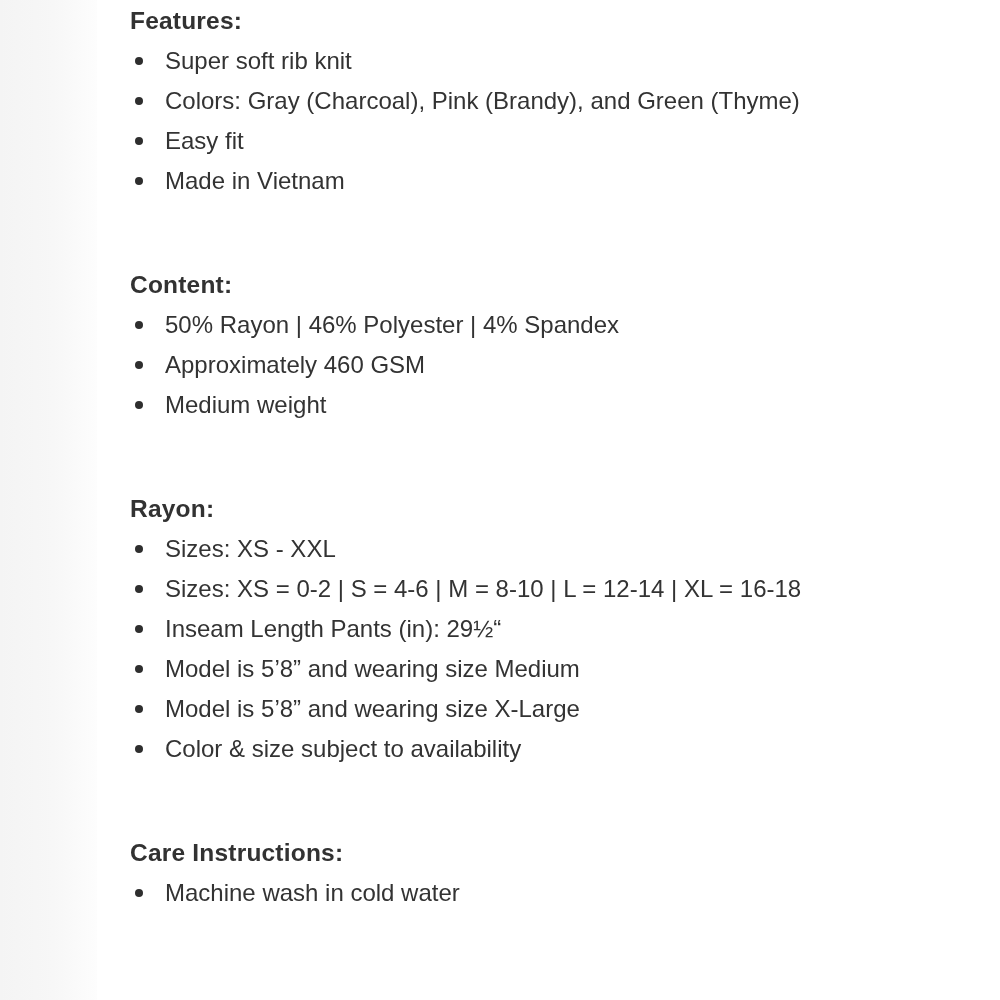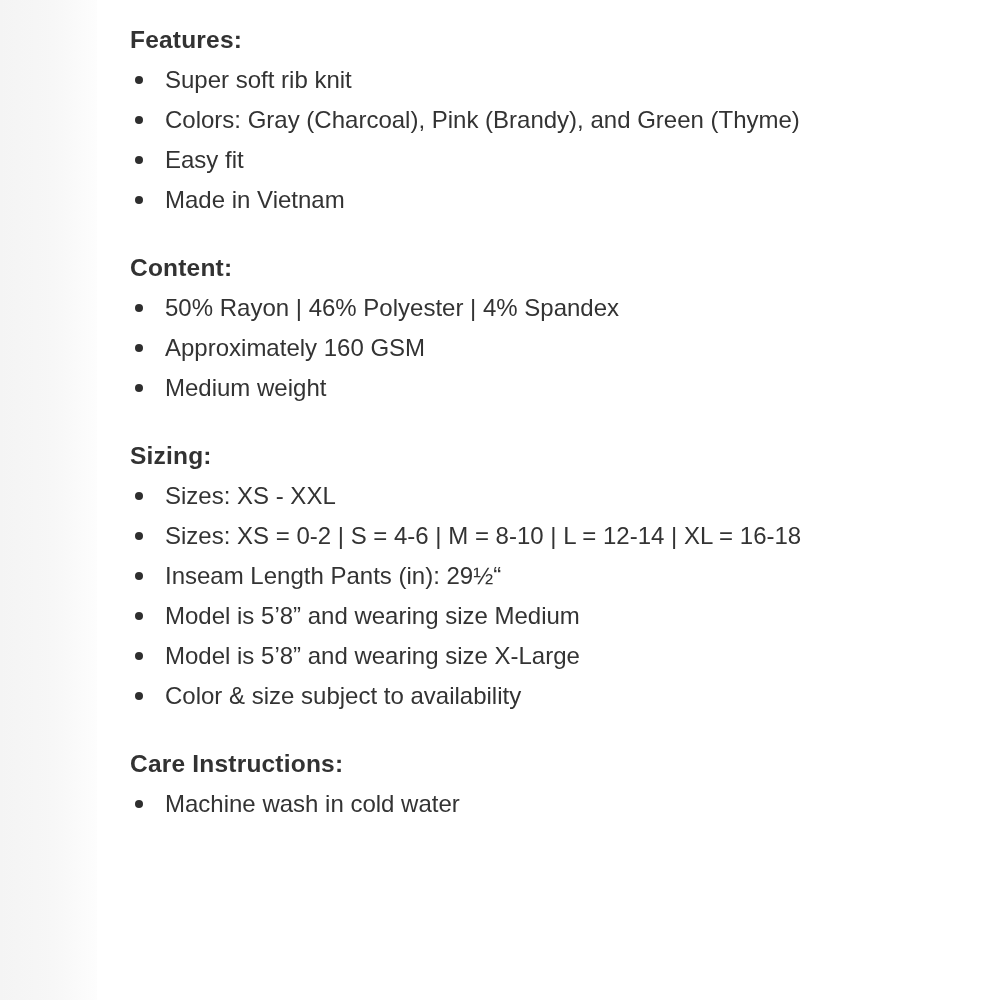--- a/index.html
+++ b/index.html
@@ -17,28 +17,28 @@
     left: 0;
     top: 0;
     width: 97px;
     height: 1000px;
     background: linear-gradient(to right, #f4f4f4 0%, #f7f7f7 55%, #fdfdfd 100%);
   }
 
   .content {
     position: absolute;
     left: 130px;
-    top: 20px;
+    top: 1px;
     width: 747px;
     color: #333333;
     font-size: 24px;
     line-height: 40px;
   }
 
-  .section + .section { margin-top: 28px; }
+  .section + .section { margin-top: 64px; }
 
   .section-heading {
     font-size: 24.5px;
     font-weight: bold;
     line-height: 40px;
     color: #323232;
     letter-spacing: 0.2px;
   }
 
   ul.items {
@@ -77,27 +77,27 @@
         <li>Colors: Gray (Charcoal), Pink (Brandy), and Green (Thyme)</li>
         <li>Easy fit</li>
         <li>Made in Vietnam</li>
       </ul>
   </section>
 
   <section class="section">
     <h2 class="section-heading">Content:</h2>
     <ul class="items">
         <li>50% Rayon | 46% Polyester | 4% Spandex</li>
-        <li>Approximately 160 GSM</li>
+        <li>Approximately 460 GSM</li>
         <li>Medium weight</li>
       </ul>
   </section>
 
   <section class="section">
-    <h2 class="section-heading">Sizing:</h2>
+    <h2 class="section-heading">Rayon:</h2>
     <ul class="items">
         <li>Sizes: XS - XXL</li>
         <li>Sizes: XS = 0-2 | S = 4-6 | M = 8-10 | L = 12-14 | XL = 16-18</li>
         <li>Inseam Length Pants (in): 29½“</li>
         <li>Model is 5’8” and wearing size Medium</li>
         <li>Model is 5’8” and wearing size X-Large</li>
         <li>Color &amp; size subject to availability</li>
       </ul>
   </section>
 

